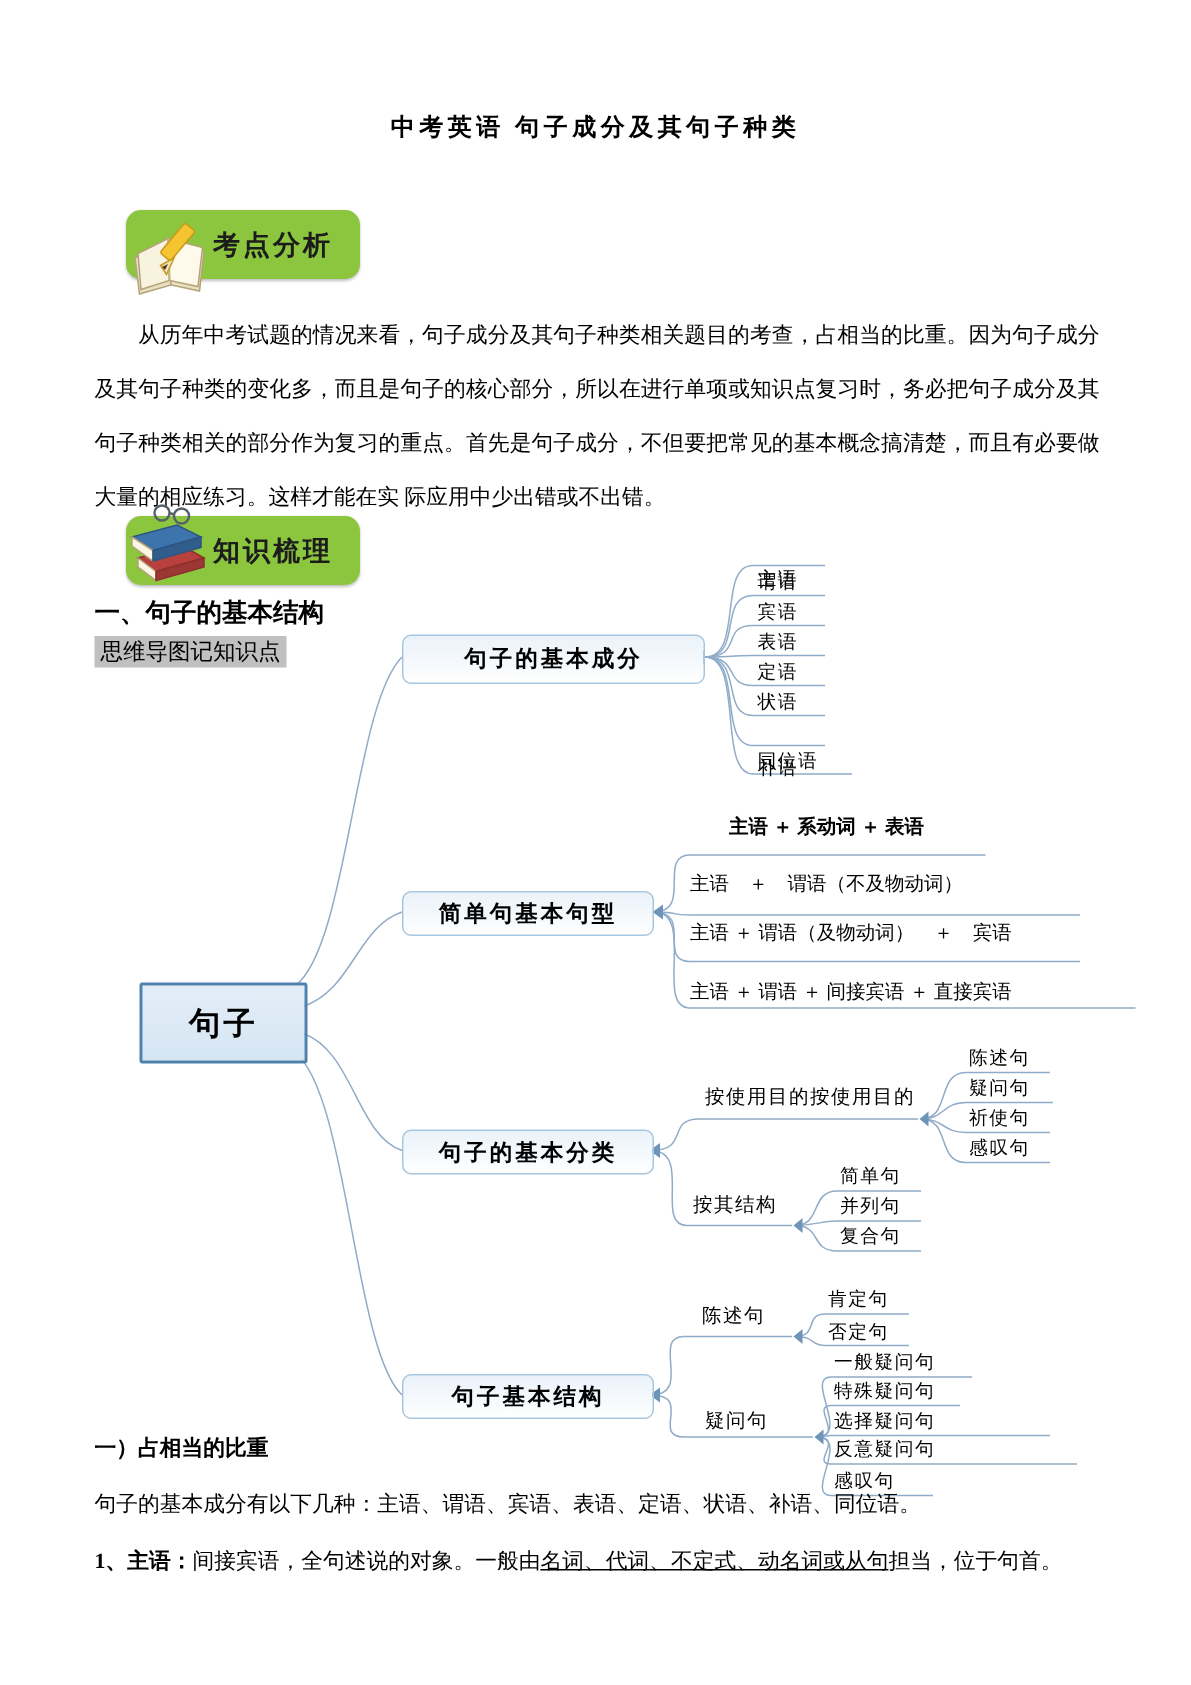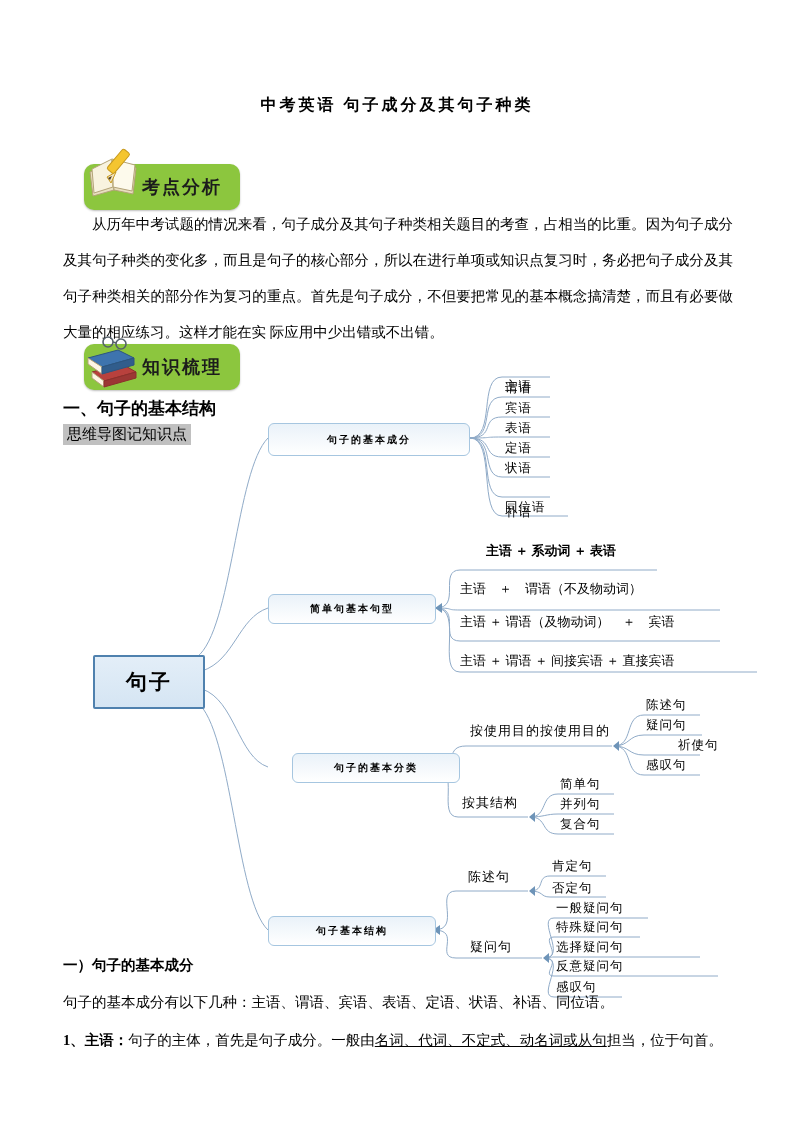--- a/index.html
+++ b/index.html
@@ -3,36 +3,36 @@
 <meta charset="utf-8">
 <style>
   html,body{margin:0;padding:0;}
   body{
     width:794px;height:1123px;position:relative;background:#ffffff;
     font-family:"Liberation Serif","DejaVu Serif",serif;color:#000;
     overflow:hidden;
   }
   .abs{position:absolute;}
   
-  .doc-title{left:0;top:95px;width:794px;text-align:center;font-size:16px;font-weight:bold;letter-spacing:3px;}
+  .doc-title{left:0;top:75px;width:794px;text-align:center;font-size:16px;font-weight:bold;letter-spacing:3px;}
   
   .badge{height:46px;background:#8cc63e;border-radius:10px;display:flex;align-items:center;
          padding-left:58px;padding-right:18px;box-sizing:border-box;
          font-size:18px;font-weight:bold;color:#1c1c1c;letter-spacing:2px;
          box-shadow:0 1px 2px rgba(0,0,0,.25);}
   .badge-icon{z-index:3;}
   
   .para{left:63px;top:206px;width:670px;font-size:14.5px;line-height:36px;text-align:justify;text-indent:2em;}
   .h-num{font-size:17px;font-weight:bold;}
   .tag{left:63px;top:424px;background:#c0c0c0;font-size:15px;padding:1px 4px;}
   
   .mm-node{border:1px solid #a6c6e0;border-radius:6px;
            background:linear-gradient(#eaf2f9,#ffffff);
            display:flex;align-items:center;justify-content:center;
-           font-size:10px;font-weight:bold;letter-spacing:2px;}
+           font-size:15px;font-weight:bold;letter-spacing:2px;}
   .mm-root{border:2px solid #4f81ae;border-radius:2px;
            background:linear-gradient(#e3eef8,#d5e5f3);
            font-size:21px;font-weight:bold;letter-spacing:2px;}
   .mm-label{font-size:12.5px;white-space:nowrap;letter-spacing:1px;}
   .mm-sub{font-size:13px;white-space:nowrap;letter-spacing:1px;}
   .mm-formula{font-size:13px;white-space:nowrap;}
   .mm-formula.bold{font-weight:bold;margin-left:24px;}
   svg.mm-lines{left:0;top:0;pointer-events:none;}
   
   .bot{font-size:14.5px;white-space:nowrap;}
@@ -47,21 +47,21 @@
 <svg class="abs badge-icon" style="left:80px;top:144px;" width="66" height="62" viewBox="0 0 66 62">
   <polygon points="10,28 32,18 34,46 13,52" fill="#e8dfc0" stroke="#b3a378" stroke-width="1"></polygon>
   <polygon points="32,18 56,24 53,50 34,46" fill="#e8dfc0" stroke="#b3a378" stroke-width="1"></polygon>
   <polygon points="12,25 32,15 33,43 14,49" fill="#f8f3df" stroke="#b3a378" stroke-width="1"></polygon>
   <polygon points="32,15 55,21 52,47 33,43" fill="#fdfaec" stroke="#b3a378" stroke-width="1"></polygon>
   <line x1="32" y1="15" x2="33" y2="43" stroke="#c4b68a" stroke-width="1.5"></line>
   <rect x="34" y="4" width="9" height="26" rx="2" transform="rotate(40 38 17)" fill="#f4c530" stroke="#c79a1e" stroke-width="1"></rect>
   <polygon points="27,33 36,28 31,39" transform="rotate(0)" fill="#f0e2c0" stroke="#c79a1e" stroke-width="1"></polygon>
   <polygon points="28,34 32,32 30,36" fill="#4a3a20"></polygon>
 </svg>
-<div class="abs badge" style="left:84px;top:164px;text-align:right;">
+<div class="abs badge" style="left:84px;top:140px;text-align:right;">
   <span>考点分析</span>
 </div>
 
 <div class="abs para">从历年中考试题的情况来看，句子成分及其句子种类相关题目的考查，占相当的比重。因为句子成分及其句子种类的变化多，而且是句子的核心部分，所以在进行单项或知识点复习时，务必把句子成分及其句子种类相关的部分作为复习的重点。首先是句子成分，不但要把常见的基本概念搞清楚，而且有必要做大量的相应练习。这样才能在实 际应用中少出错或不出错。</div>
 
 <svg class="abs badge-icon" style="left:78px;top:334px;" width="68" height="62" viewBox="0 0 68 62">
   <circle cx="30" cy="8" r="5" fill="none" stroke="#55606b" stroke-width="1.6"></circle>
   <circle cx="43" cy="10" r="5" fill="none" stroke="#55606b" stroke-width="1.6"></circle>
   <line x1="35" y1="8" x2="38" y2="9" stroke="#55606b" stroke-width="1.6"></line>
   <polygon points="14,38 44,30 58,38 26,47" fill="#b8413d" stroke="#8d2f2c" stroke-width="1"></polygon>
@@ -135,21 +135,21 @@
 <div class="abs mm-root" style="left:93px;top:655px;width:108px;height:50px;display:flex;align-items:center;justify-content:center;">
   <span>句子</span>
 </div>
 
 <div class="abs mm-node" style="left:268px;top:423px;width:200px;height:31px;">
   <span>句子的基本成分</span>
 </div>
 <div class="abs mm-node" style="left:268px;top:594px;width:166px;height:28px;">
   <span>简单句基本句型</span>
 </div>
-<div class="abs mm-node" style="left:268px;top:753px;width:166px;height:28px;margin-left:24px;">
+<div class="abs mm-node" style="left:268px;top:753px;width:166px;height:28px;">
   <span>句子的基本分类</span>
 </div>
 <div class="abs mm-node" style="left:268px;top:916px;width:166px;height:28px;">
   <span>句子基本结构</span>
 </div>
 
 <div class="abs mm-label" style="left:505px;top:378px;">主语</div>
 <div class="abs mm-label" style="left:505px;top:380px;">谓语</div>
 <div class="abs mm-label" style="left:505px;top:400px;">宾语</div>
 <div class="abs mm-label" style="left:505px;top:420px;">表语</div>
@@ -159,34 +159,34 @@
 <div class="abs mm-label" style="left:505px;top:499px;">同位语</div>
 
 <div class="abs mm-formula bold" style="left:462px;top:542px;">主语 ＋ 系动词 ＋ 表语</div>
 <div class="abs mm-formula" style="left:460px;top:580px;">主语　＋　谓语（不及物动词）</div>
 <div class="abs mm-formula" style="left:460px;top:613px;">主语 ＋ 谓语（及物动词）　＋　宾语</div>
 <div class="abs mm-formula" style="left:460px;top:652px;">主语 ＋ 谓语 ＋ 间接宾语 ＋ 直接宾语</div>
 
 <div class="abs mm-sub" style="left:470px;top:722px;">按使用目的按使用目的</div>
 <div class="abs mm-label" style="left:646px;top:697px;">陈述句</div>
 <div class="abs mm-label" style="left:646px;top:717px;">疑问句</div>
-<div class="abs mm-label" style="left:646px;top:737px;margin-left:32px;">祈使句</div>
+<div class="abs mm-label" style="left:646px;top:737px;">祈使句</div>
 <div class="abs mm-label" style="left:646px;top:757px;">感叹句</div>
 <div class="abs mm-sub" style="left:462px;top:794px;text-align:center;">按其结构</div>
 <div class="abs mm-label" style="left:560px;top:776px;">简单句</div>
 <div class="abs mm-label" style="left:560px;top:796px;">并列句</div>
 <div class="abs mm-label" style="left:560px;top:816px;">复合句</div>
 
 <div class="abs mm-sub" style="left:468px;top:868px;">陈述句</div>
 <div class="abs mm-label" style="left:552px;top:858px;">肯定句</div>
 <div class="abs mm-label" style="left:552px;top:880px;">否定句</div>
 <div class="abs mm-sub" style="left:470px;top:938px;">疑问句</div>
 <div class="abs mm-label" style="left:556px;top:900px;">一般疑问句</div>
 <div class="abs mm-label" style="left:556px;top:919px;">特殊疑问句</div>
 <div class="abs mm-label" style="left:556px;top:939px;">选择疑问句</div>
 <div class="abs mm-label" style="left:556px;top:958px;">反意疑问句</div>
 <div class="abs mm-label" style="left:556px;top:979px;">感叹句</div>
 
-<div class="abs bot b" style="left:63px;top:956px;">一）句子的基本成分</div>
+<div class="abs bot b" style="left:63px;top:956px;">一）占相当的比重</div>
 <div class="abs bot" style="left:63px;top:993px;">句子的基本成分有以下几种：主语、谓语、宾语、表语、定语、状语、补语、同位语。</div>
 <div class="abs bot" style="left:63px;top:1031px;">
-  <span class="b">1、主语：</span><span>句子的主体，首先是句子成分。一般由</span><span class="u">名词、代词、不定式、动名词或从句</span><span>担当，位于句首。</span>
+  <span class="b">1、主语：</span><span>间接宾语，全句述说的对象。一般由</span><span class="u">名词、代词、不定式、动名词或从句</span><span>担当，位于句首。</span>
 </div>
 
 </body></html>

